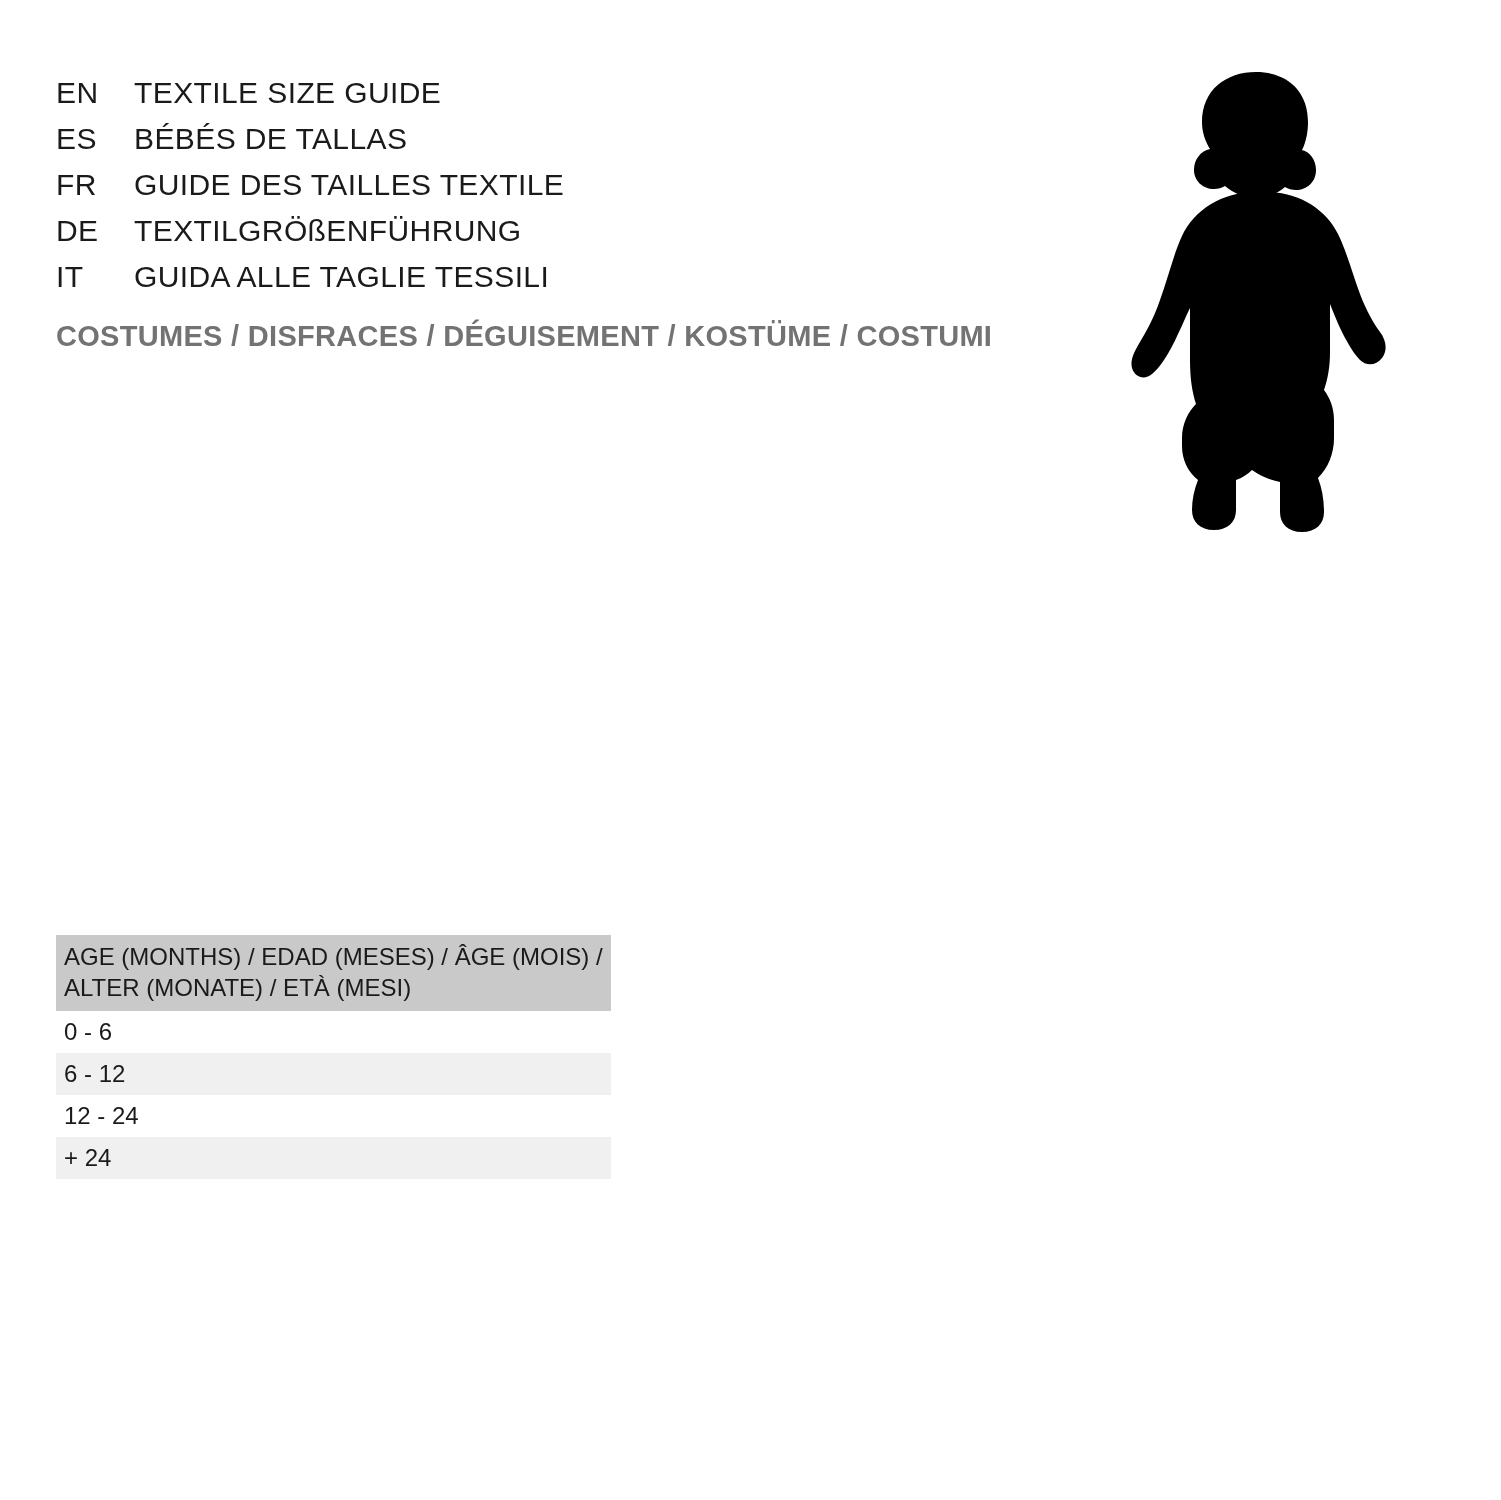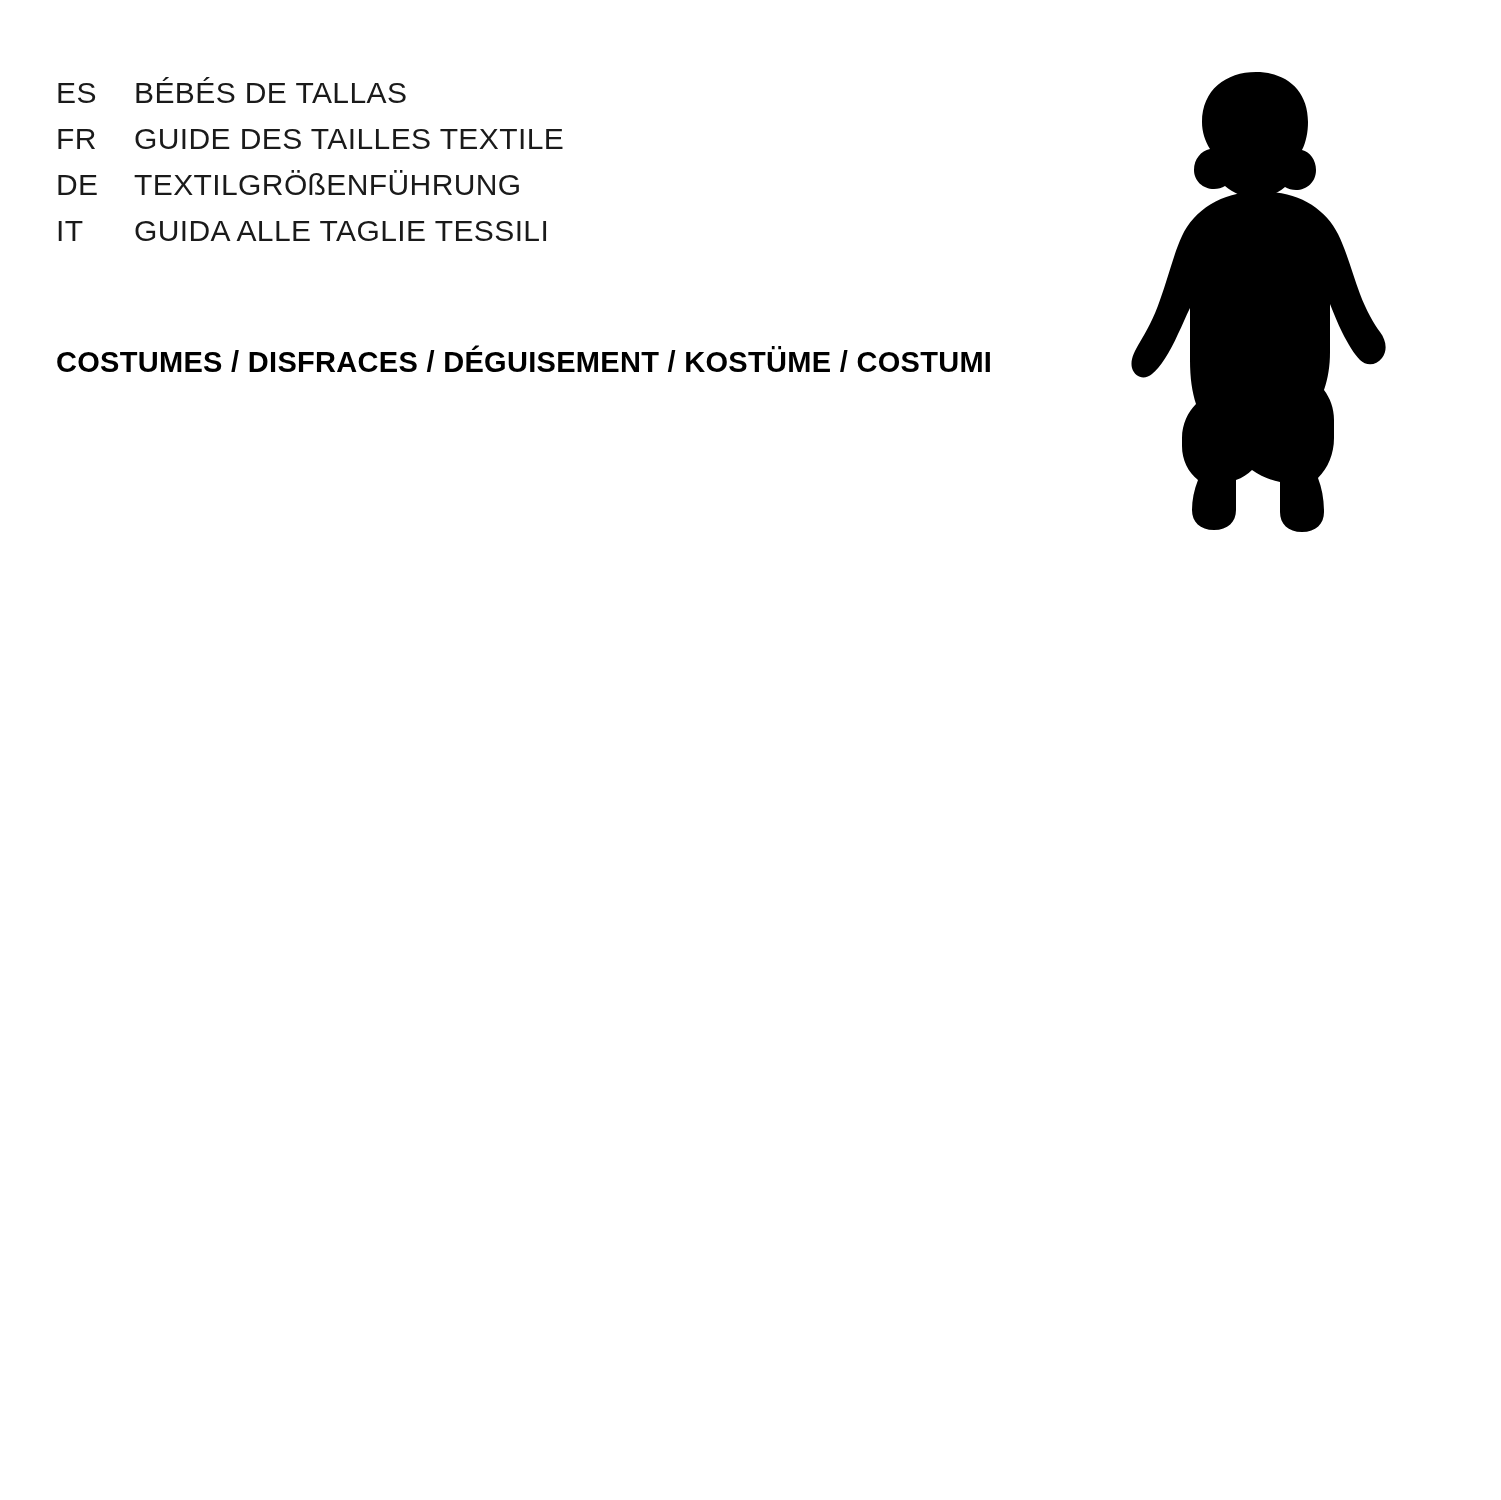--- a/index.html
+++ b/index.html
@@ -38,25 +38,25 @@
   }
   .lang-text {
     font-size: 30px;
     line-height: 38px;
     color: #1a1a1a;
   }
 
   .category-title {
     position: absolute;
     left: 56px;
-    top: 346px;
+    top: 320px;
     font-size: 29px;
     font-weight: bold;
     letter-spacing: 0.3px;
-    color: #000000;
+    color: #737373;
     white-space: nowrap;
   }
 
   
   .figure-wrap {
     position: absolute;
     left: 1110px;
     top: 60px;
     width: 330px;
     height: 490px;
@@ -106,20 +106,24 @@
     background: #ffffff;
   }
   table.size-table tr.even td {
     background: #f0f0f0;
   }
 </style>
 </head>
 <body>
 
 <div class="lang-block">
+  <div class="lang-row">
+    <span class="lang-code">EN</span>
+    <span class="lang-text">TEXTILE SIZE GUIDE</span>
+  </div>
   <div class="lang-row">
     <span class="lang-code">ES</span>
     <span class="lang-text">BÉBÉS DE TALLAS</span>
   </div>
   <div class="lang-row">
     <span class="lang-code">FR</span>
     <span class="lang-text">GUIDE DES TAILLES TEXTILE</span>
   </div>
   <div class="lang-row">
     <span class="lang-code">DE</span>
@@ -175,13 +179,34 @@
                C256 306 266 306 272 298
                C278 290 276 280 270 272
                C264 264 256 250 250 234
                C242 212 236 190 228 174
                C216 150 190 132 156 132 Z"></path>
     </g>
   </svg>
 </div>
 
 <div class="table-section">
+  <table class="size-table">
+    <thead>
+      <tr>
+        <th>AGE (MONTHS) / EDAD (MESES) / ÂGE (MOIS) / ALTER (MONATE) / ETÀ (MESI)</th>
+      </tr>
+    </thead>
+    <tbody>
+      <tr class="odd">
+        <td>0 - 6</td>
+      </tr>
+      <tr class="even">
+        <td>6 - 12</td>
+      </tr>
+      <tr class="odd">
+        <td>12 - 24</td>
+      </tr>
+      <tr class="even">
+        <td>+ 24</td>
+      </tr>
+    </tbody>
+  </table>
 </div>
 
 </body></html>

